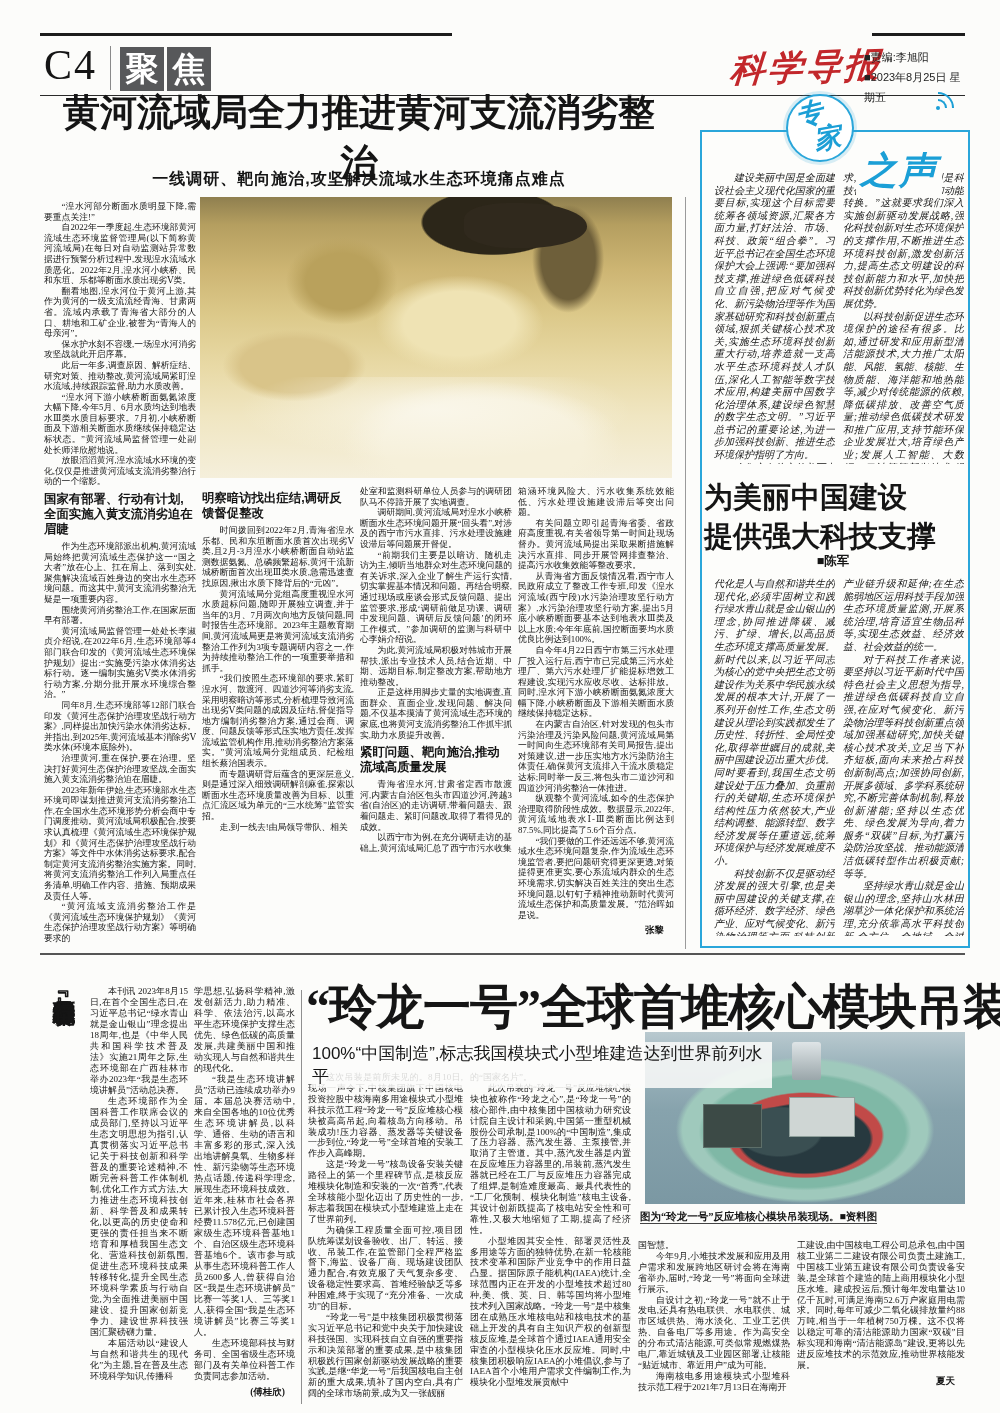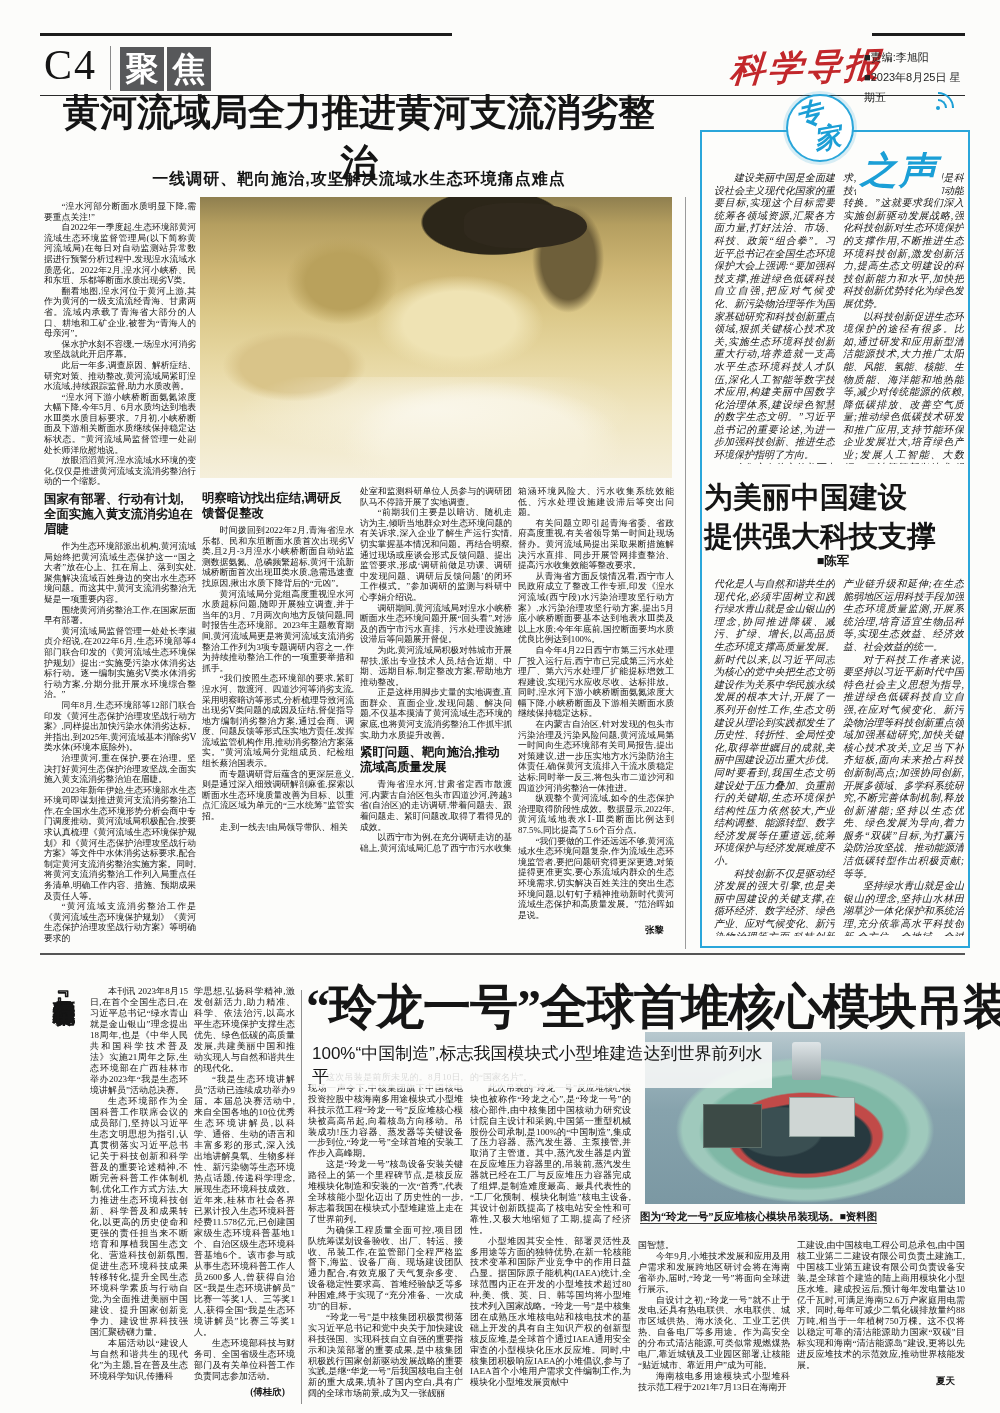--- a/index.html
+++ b/index.html
@@ -163,22 +163,22 @@
   <div id="m-col2" class="col">
       <p class="colhead">明察暗访找出症结,调研反馈督促整改</p>
       <p class="para">时间拨回到2022年2月,青海省湟水乐都、民和东垣断面水质首次出现劣Ⅴ类,且2月-3月湟水小峡桥断面自动站监测数据氨氮、总磷频繁超标,黄河干流新城桥断面首次出现Ⅲ类水质,急需迅速查找原因,揪出水质下降背后的“元凶”。</p>
       <p class="para">黄河流域局分党组高度重视湟水河水质超标问题,随即开展独立调查,并于当年的3月、7月两次向地方反馈问题,同时报告生态环境部。2023年主题教育期间,黄河流域局更是将黄河流域支流消劣整治工作列为3项专题调研内容之一,作为持续推动整治工作的一项重要举措和抓手。</p>
       <p class="para">“我们按照生态环境部的要求,紧盯湟水河、散渡河、四道沙河等消劣支流,采用明察暗访等形式,分析梳理导致河流出现劣Ⅴ类问题的成因及症结,督促指导地方编制消劣整治方案,通过会商、调度、问题反馈等形式压实地方责任,发挥流域监管机构作用,推动消劣整治方案落实。”黄河流域局分党组成员、纪检组组长蔡治国表示。</p>
       <p class="para">而专题调研背后蕴含的更深层意义,则是通过深入细致调研解剖麻雀,探索以断面水生态环境质量改善为目标、以重点汇流区域为单元的“三水统筹”监管实招。</p>
       <p class="para">走,到一线去!由局领导带队、相关</p>
     </div>
   <div id="m-col3" class="col">
       <p class="para noindent">处室和监测科研单位人员参与的调研团队马不停蹄开展了实地调查。</p>
+      <p class="para">调研期间,黄河流域局对湟水小峡桥断面水生态环境问题开展“回头看”,对涉及的西宁市污水直排、污水处理设施建设滞后等问题展开督促。</p>
       <p class="para">“前期我们主要是以暗访、随机走访为主,倾听当地群众对生态环境问题的有关诉求,深入企业了解生产运行实情,切实掌握基本情况和问题。再结合明察,通过现场或座谈会形式反馈问题、提出监管要求,形成‘调研前做足功课、调研中发现问题、调研后反馈问题’的闭环工作模式。”参加调研的监测与科研中心李娟介绍说。</p>
-      <p class="para">调研期间,黄河流域局对湟水小峡桥断面水生态环境问题开展“回头看”,对涉及的西宁市污水直排、污水处理设施建设滞后等问题展开督促。</p>
       <p class="para">为此,黄河流域局积极对韩城市开展帮扶,派出专业技术人员,结合近期、中期、远期目标,制定整改方案,帮助地方推动整改。</p>
       <p class="para">正是这样用脚步丈量的实地调查,直面群众、直面企业,发现问题、解决问题,不仅基本摸清了黄河流域生态环境的家底,也将黄河支流消劣整治工作抓牢抓实,助力水质提升改善。</p>
       <p class="colhead">紧盯问题、靶向施治,推动流域高质量发展</p>
       <p class="para">青海省湟水河,甘肃省定西市散渡河,内蒙古自治区包头市四道沙河,跨越3省(自治区)的走访调研,带着问题去、跟着问题走、紧盯问题改,取得了看得见的成效。</p>
       <p class="para">以西宁市为例,在充分调研走访的基础上,黄河流域局汇总了西宁市污水收集</p>
     </div>
   <div id="m-col4" class="col">
       <p class="para noindent">箱涵环境风险大、污水收集系统效能低、污水处理设施建设滞后等突出问题。</p>
       <p class="para">有关问题立即引起青海省委、省政府高度重视,有关省领导第一时间赴现场督办。黄河流域局提出采取果断措施解决污水直排、同步开展管网排查整治、提高污水收集效能等整改要求。</p>
       <p class="para">从青海省方面反馈情况看,西宁市人民政府成立了整改工作专班,印发《湟水河流域(西宁段)水污染治理攻坚行动方案》,水污染治理攻坚行动方案,提出5月底小峡桥断面要基本达到地表水Ⅲ类及以上水质;今年年底前,国控断面要均水质优良比例达到100%。</p>

